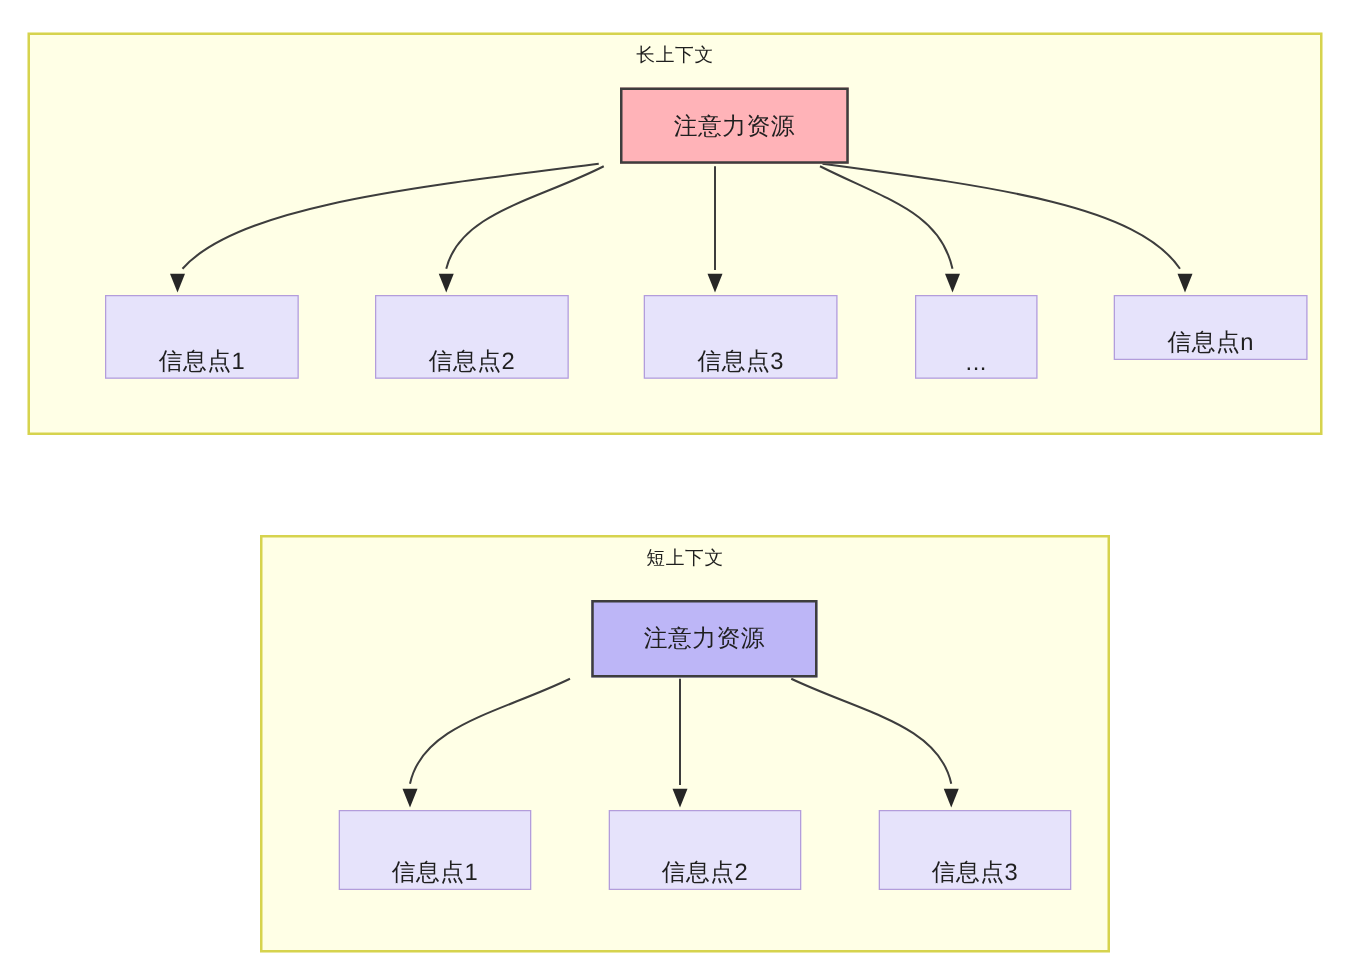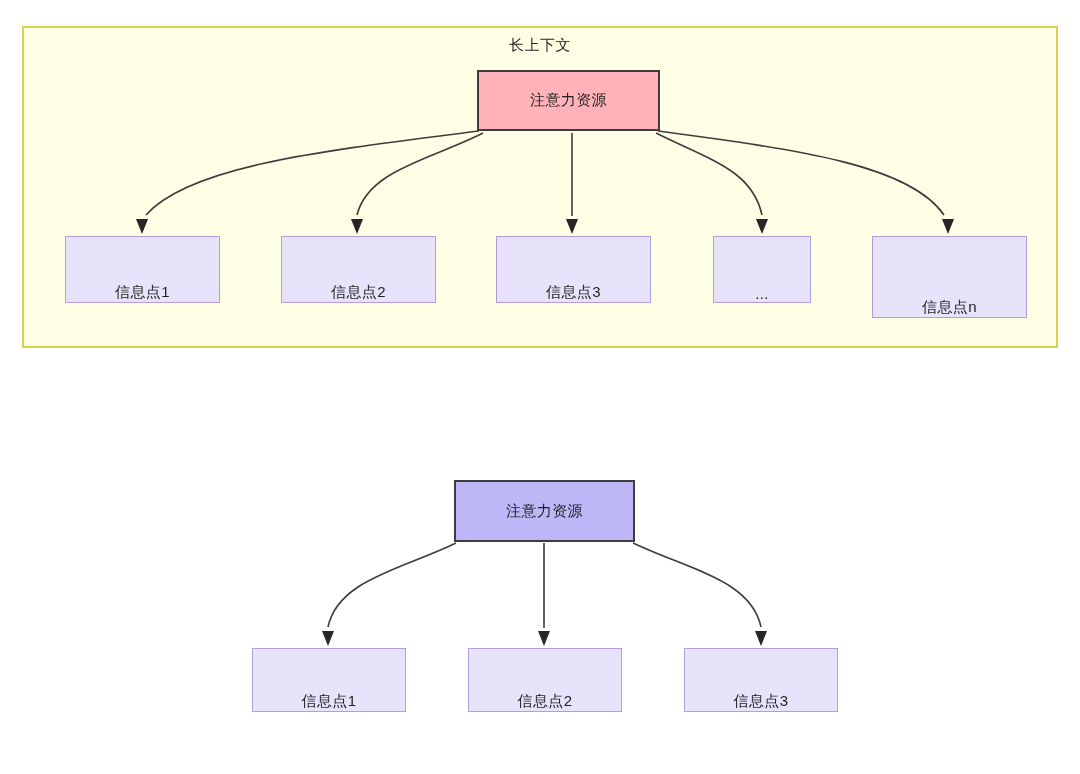--- a/index.html
+++ b/index.html
@@ -50,23 +50,24 @@
     color: #1f1f1f;
     line-height: 20px;
     letter-spacing: 0.5px;
   }
   .node {
     position: absolute;
     box-sizing: border-box;
     display: flex;
     align-items: center;
     justify-content: center;
-    font-size: 15px;
+    font-size: 19px;
     color: #1f1f1f;
     letter-spacing: 0.4px;
+    margin-left: 19px;
   }
   .node-attention-pink {
     background: #ffb3b8;
     border: 2px solid #3d3d3d;
   }
   .node-attention-blue {
     background: #bdb6f7;
     border: 2px solid #3d3d3d;
   }
   .node-info {
@@ -133,24 +134,27 @@
   </div>
 
   <div class="node node-info" style="left:496px; top:236px; width:155px; height:67px;">
     <span>信息点3</span>
   </div>
 
   <div class="node node-info" style="left:713px; top:236px; width:98px; height:67px;">
     <span>...</span>
   </div>
 
-  <div class="node node-info" style="left:872px; top:236px; width:155px; height:82px;">
+  <div class="node node-info" style="left:872px; top:236px; width:155px; height:52px;">
     <span>信息点n</span>
   </div>
 
+  <div class="group-box" id="group-short">
+    <div class="group-title">短上下文</div>
+  </div>
 
   <svg class="edges">
 
     <path d="M 456 543 C 400 570 338 580 328 627"></path>
     <polygon class="arrowhead" points="328,646 322,631 334,631"></polygon>
 
     <path d="M 544 543 L 544 628"></path>
     <polygon class="arrowhead" points="544,646 538,631 550,631"></polygon>
 
     <path d="M 633 543 C 690 570 751 580 761 627"></path>

